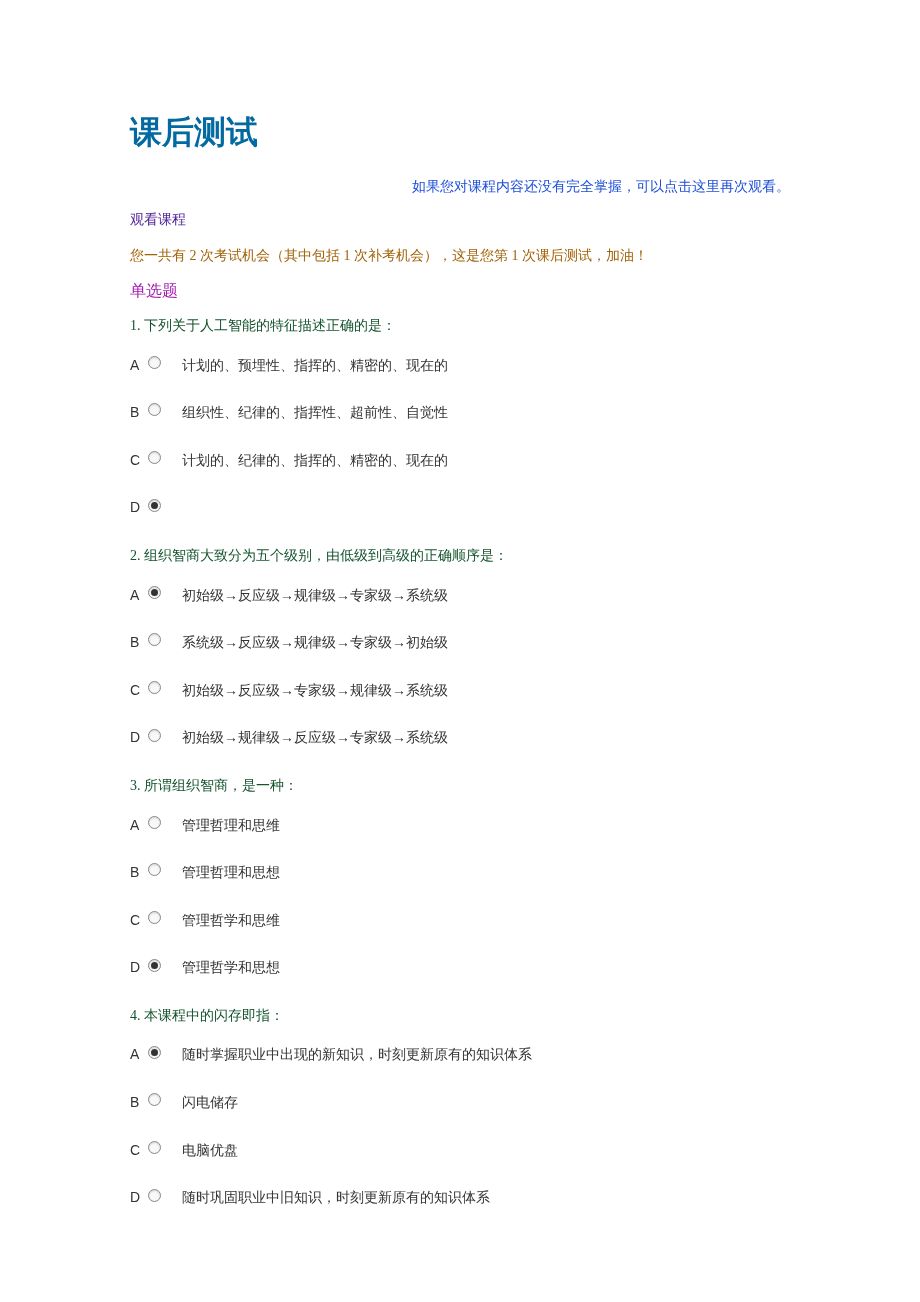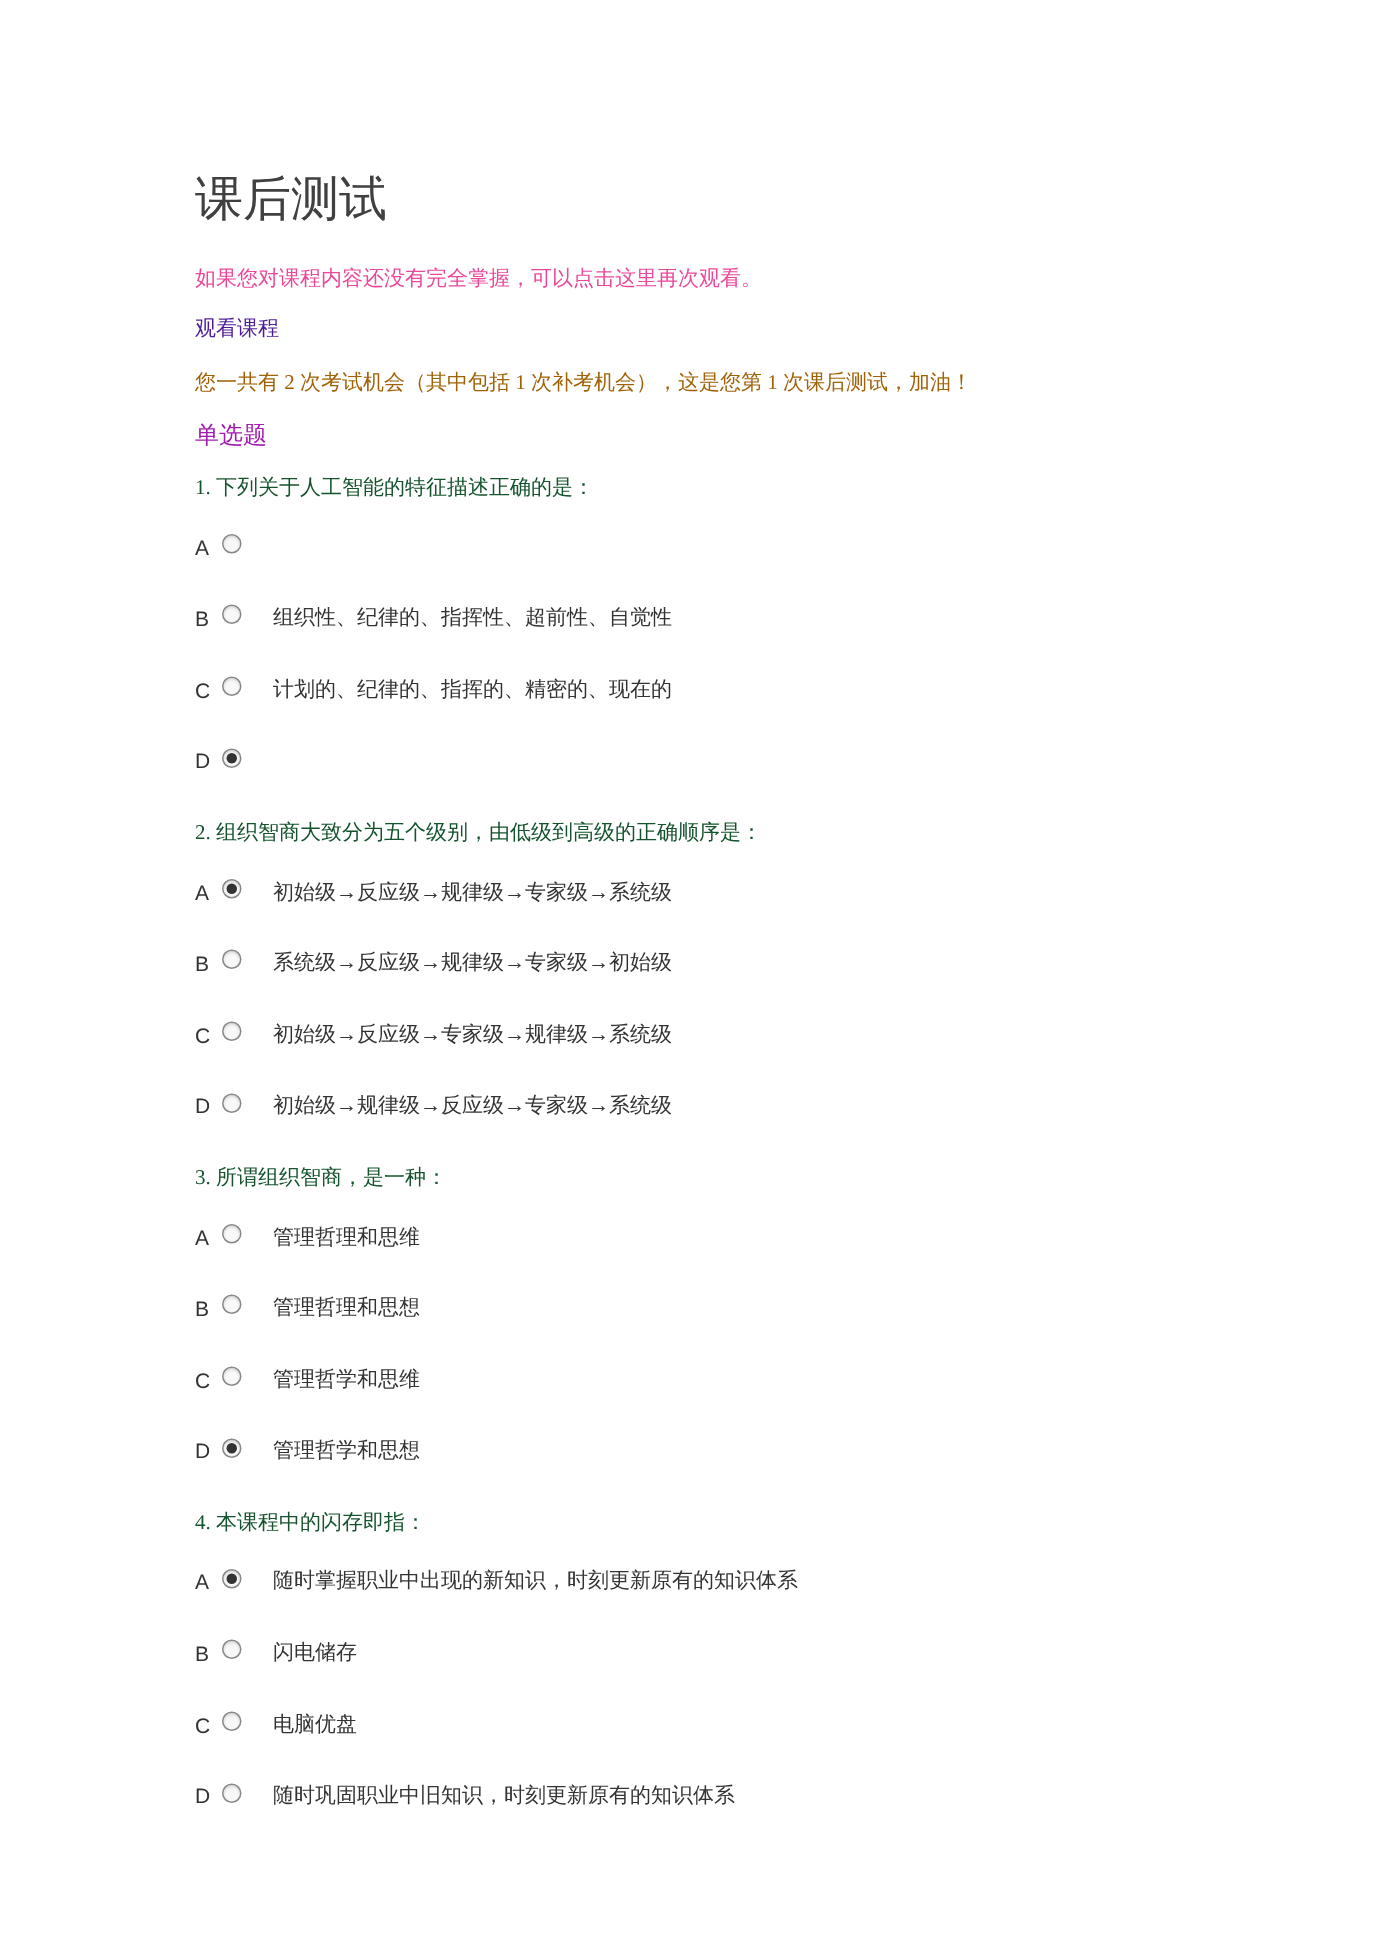--- a/index.html
+++ b/index.html
@@ -11,29 +11,30 @@
       background: #ffffff;
       font-family: "SimSun", "宋体", serif;
       width: 920px;
       padding: 110px 130px 60px 130px;
       color: #333;
       font-size: 14px;
       line-height: 1.4;
     }
     .page-title {
       font-size: 32px;
-      font-weight: 400;
-      color: #404040;
+      font-weight: 700;
+      color: #0369a1;
       margin-bottom: 22px;
       font-family: "SimSun", "宋体", serif;
     }
     .intro-line {
-      color: #ec4899;
+      color: #1d4ed8;
       font-size: 14px;
       margin-bottom: 14px;
+      text-align: right;
     }
     .watch-course {
       color: #4c1d95;
       font-size: 14px;
       margin-bottom: 16px;
     }
     .attempt-info {
       color: #a16207;
       font-size: 14px;
       margin-bottom: 14px;
@@ -114,20 +115,21 @@
 <div class="q-block">
   <div class="question-text">
     <span>1.</span>
     <span>下列关于人工智能的特征描述正确的是：</span>
   </div>
   <div class="option-row">
     <span class="option-letter">A</span>
     <span class="radio-wrap">
         <span class="radio"></span>
       </span>
+    <span class="option-text">计划的、预埋性、指挥的、精密的、现在的</span>
   </div>
   <div class="option-row">
     <span class="option-letter">B</span>
     <span class="radio-wrap">
         <span class="radio"></span>
       </span>
     <span class="option-text">组织性、纪律的、指挥性、超前性、自觉性</span>
   </div>
   <div class="option-row">
     <span class="option-letter">C</span>

